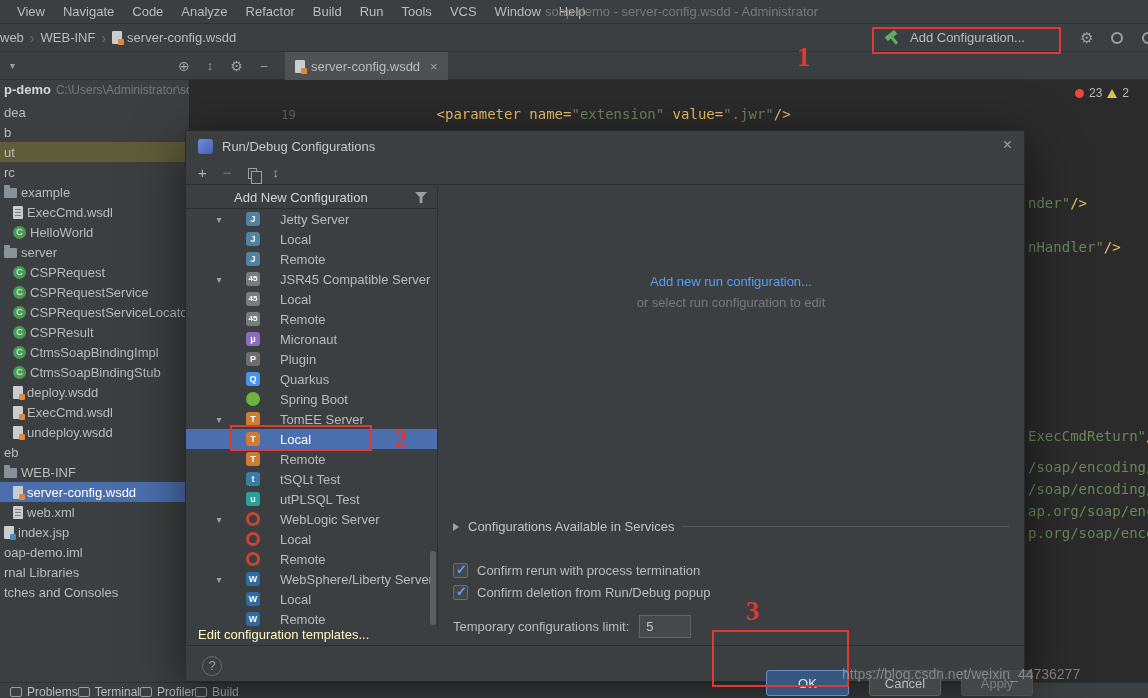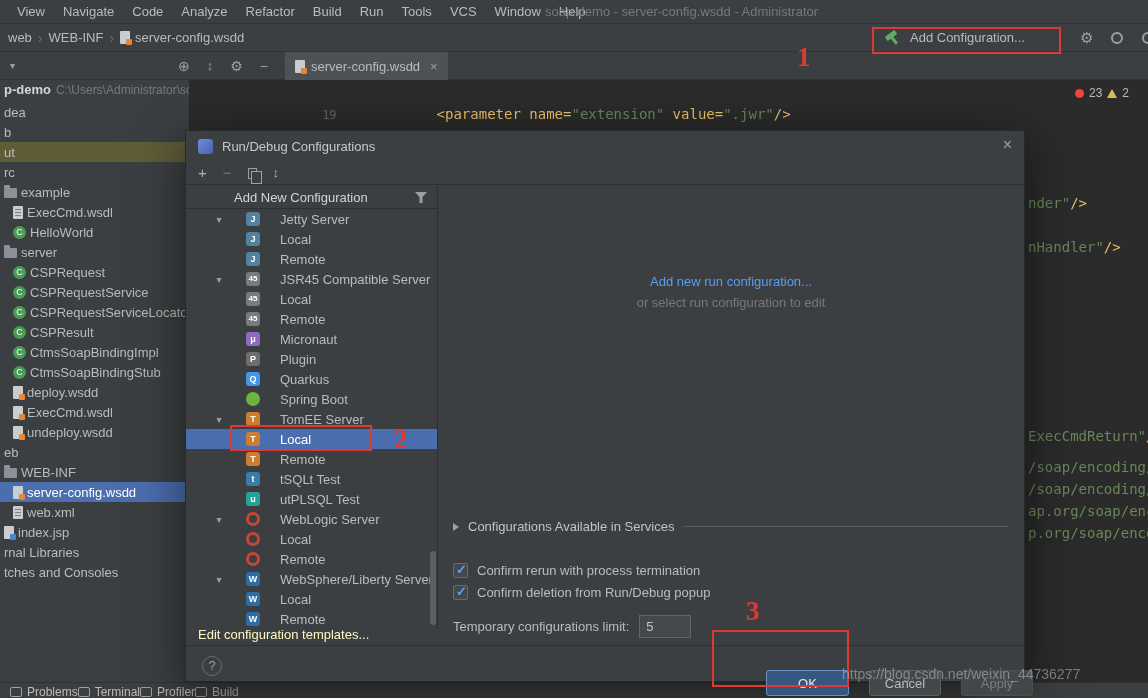--- a/index.html
+++ b/index.html
@@ -7,21 +7,21 @@
   body{position:relative;background:#3c3f41;font-family:"Liberation Sans",sans-serif;color:#bbb;overflow:hidden;font-size:13px}
 
   
   .titlebar{position:absolute;left:0;top:0;right:0;height:24px;background:#3c3f41;border-bottom:1px solid #323232;display:flex;align-items:center;z-index:2}
   .menus{display:flex;padding-left:8px}
   .menu-item{padding:0 9px;color:#bbb;cursor:default}
   .win-title{position:absolute;left:545px;color:#787878}
 
   
   .navbar{position:absolute;left:0;top:24px;right:0;height:28px;background:#3c3f41;border-bottom:1px solid #323232;display:flex;align-items:center;z-index:2}
-  .crumbs{display:flex;align-items:flex-start;padding-left:8px}
+  .crumbs{display:flex;align-items:flex-start;padding-left:0}
   .crumb-wrap{display:flex;align-items:center}
   .crumbs .crumb-wrap:nth-of-type(1) .crumb-sep{display:none}
   .crumb-sep{color:#6b6b6b;margin:0 6px;font-size:14px}
   .crumb{display:flex;align-items:center;gap:5px;color:#bbb}
   .add-config{position:absolute;left:884px;top:29px;display:flex;align-items:center;gap:9px;z-index:3;color:#bbb}
   .hammer{position:relative;width:17px;height:17px;display:inline-block}
   .hammer::before{content:"";position:absolute;left:1px;top:4px;width:12px;height:5px;background:#5fad65;border-radius:1px;transform:rotate(-38deg)}
   .hammer::after{content:"";position:absolute;left:8px;top:5px;width:3px;height:11px;background:#5fad65;border-radius:1px;transform:rotate(-38deg)}
   .nav-icons{position:absolute;left:1080px;top:29px;display:flex;gap:18px;align-items:center;z-index:3;color:#9da0a3}
   .nav-ic{display:inline-block;position:relative}
@@ -59,21 +59,21 @@
   .ficon[data-icon="wsdd"]::after{content:"";position:absolute;right:-2px;bottom:-1px;width:6px;height:6px;background:#e2873c;border-radius:1px}
   .ficon[data-icon="jsp"]::after{content:"";position:absolute;right:-2px;bottom:-1px;width:6px;height:6px;background:#4a88c7;border-radius:1px}
 
   
   .editor{position:absolute;left:190px;top:52px;right:0;bottom:16px;background:#2b2b2b}
   .tabbar{position:absolute;left:0;top:0;right:0;height:28px;background:#3c3f41;border-bottom:1px solid #323232}
   .tab{position:absolute;left:95px;top:0;height:28px;display:flex;align-items:center;gap:6px;padding:0 10px;background:#4e5254;color:#bbb}
   .tab-close{color:#9da0a3;margin-left:4px;font-size:13px}
   .editor-body{position:absolute;left:0;top:28px;right:0;bottom:0}
   .code-line{position:absolute;left:0;white-space:pre;font-family:"DejaVu Sans Mono",monospace;font-size:14px;line-height:20px}
-  .lnum{display:inline-block;width:120px;text-align:right;padding-right:24px;color:#606366;font-size:12px}
+  .lnum{display:inline-block;width:120px;text-align:center;padding-right:24px;color:#606366;font-size:12px}
   .code-indent{display:inline-block;width:76px}
   .tag{color:#e8bf6a}
   .attr{color:#e8bf6a}
   .str{color:#6a8759}
   .err-badge{position:absolute;left:885px;top:6px;display:flex;align-items:center;gap:5px;font-size:12px;color:#bbb}
   .err-dot{width:9px;height:9px;border-radius:50%;background:#f2433d}
   .warn-tri{width:0;height:0;border-left:5px solid transparent;border-right:5px solid transparent;border-bottom:9px solid #d6bf55}
   .frags{position:absolute;left:838px;top:0;width:220px}
   .frags .frag{position:absolute;left:0;white-space:pre;font-family:"DejaVu Sans Mono",monospace;font-size:14px}
   .frags div:nth-of-type(1){top:115px}
@@ -345,20 +345,24 @@
       <div class="pt-row" data-name="project-tree-item" data-lvl="1">
         <span class="ficon" data-name="file-type-icon" data-icon="file"></span>
         <span data-name="project-item-label">web.xml</span>
       </div>
 
       <div class="pt-row" data-name="project-tree-item" data-lvl="0">
         <span class="ficon" data-name="file-type-icon" data-icon="jsp"></span>
         <span data-name="project-item-label">index.jsp</span>
       </div>
 
+      <div class="pt-row" data-name="project-tree-item" data-lvl="0">
+
+        <span data-name="project-item-label">oap-demo.iml</span>
+      </div>
 
       <div class="pt-row" data-name="project-tree-item" data-lvl="0">
 
         <span data-name="project-item-label">rnal Libraries</span>
       </div>
 
       <div class="pt-row" data-name="project-tree-item" data-lvl="0">
 
         <span data-name="project-item-label">tches and Consoles</span>
       </div>

